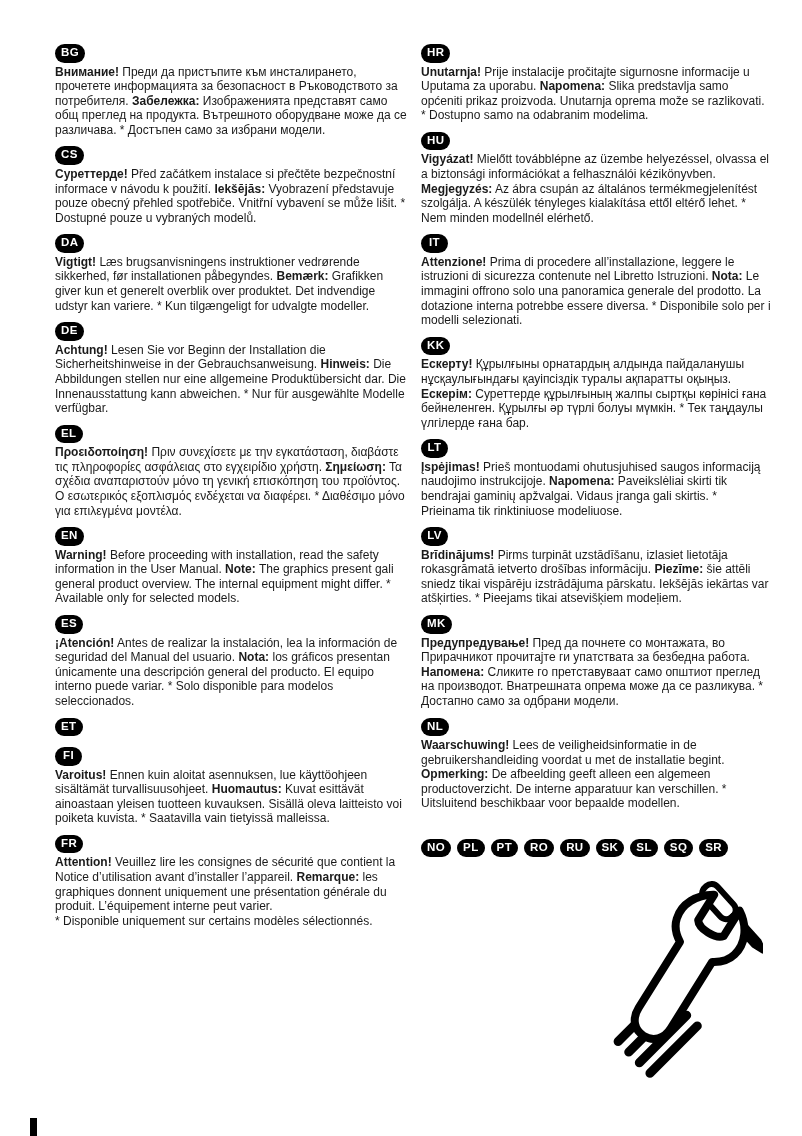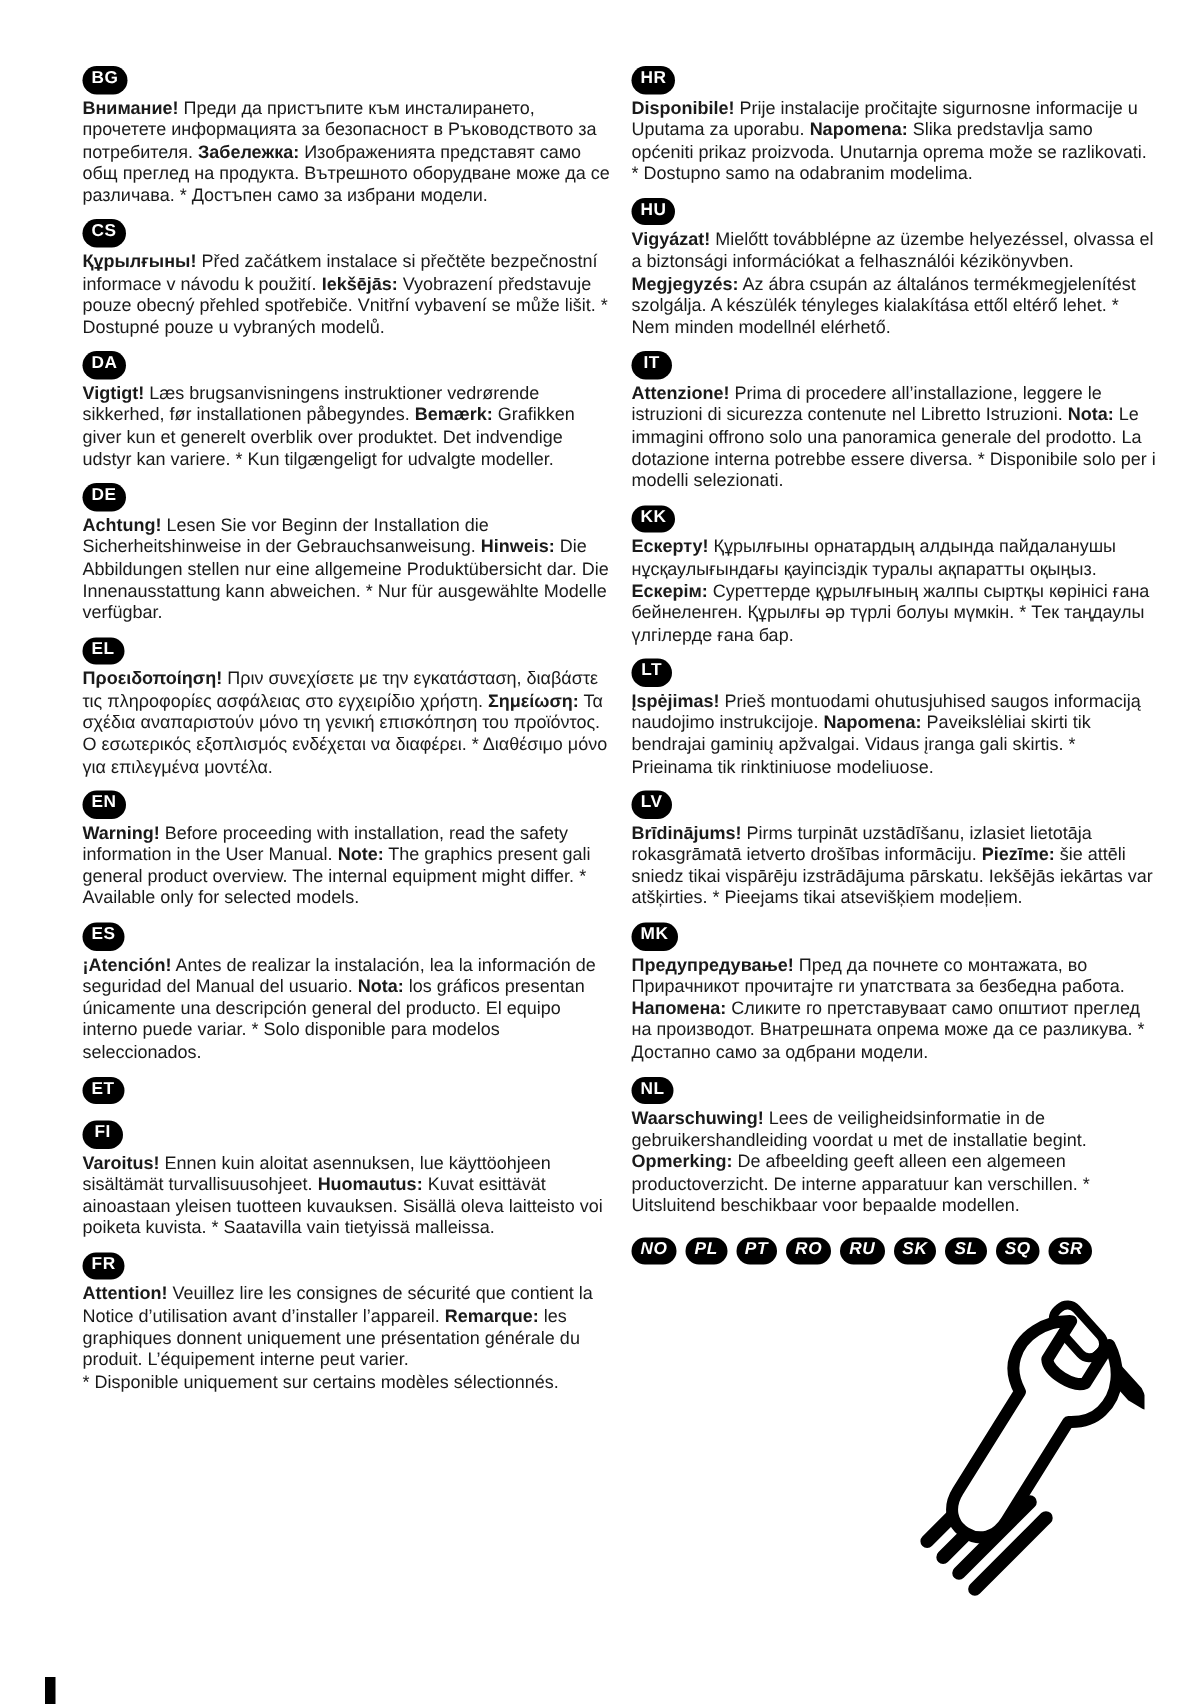--- a/index.html
+++ b/index.html
@@ -35,21 +35,21 @@
     line-height: 1;
     padding: 3px 6px 4px 6px;
     border-radius: 10px;
     min-width: 27px;
     text-align: center;
     letter-spacing: 0.4px;
     margin-bottom: 2px;
   }
   .sec-text { font-size: 12px; line-height: 14.6px; }
   .b { font-weight: bold; text-align: center; }
-  .lang-block { margin-top: 14px; font-style: italic; }
+  .lang-block { margin-top: 28px; }
   .lang-row { display: flex; gap: 6px; align-items: center; margin-bottom: 9px; }
   .lang-row .badge { margin-bottom: 0; }
   .arrow-svg { margin-left: 10px; }
   .tools-wrap { display: flex; justify-content: flex-end; padding-right: 8px; margin-top: 18px; }
   .corner-mark {
     position: absolute;
     left: 30px;
     bottom: 0;
     width: 7px;
     height: 18px;
@@ -57,34 +57,34 @@
   }
 </style>
 </head>
 <body>
 
 <div class="page">
 
   <div class="content">
     <div id="left-col">
         <div class="section"><span class="badge">BG</span><div class="sec-text"><span class="b">Внимание!</span><span> Преди да пристъпите към инсталирането, прочетете информацията за безопасност в Ръководството за потребителя. </span><span class="b">Забележка:</span><span> Изображенията представят само общ преглед на продукта. Вътрешното оборудване може да се различава. * Достъпен само за избрани модели.</span></div></div>
-        <div class="section"><span class="badge">CS</span><div class="sec-text"><span class="b">Құрылғыны!</span><span> Před začátkem instalace si přečtěte bezpečnostní informace v návodu k použití. </span><span class="b">Iekšējās:</span><span> Vyobrazení představuje pouze obecný přehled spotřebiče. Vnitřní vybavení se může lišit. * Dostupné pouze u vybraných modelů.</span></div></div>
+        <div class="section"><span class="badge">CS</span><div class="sec-text"><span class="b">Суреттерде!</span><span> Před začátkem instalace si přečtěte bezpečnostní informace v návodu k použití. </span><span class="b">Iekšējās:</span><span> Vyobrazení představuje pouze obecný přehled spotřebiče. Vnitřní vybavení se může lišit. * Dostupné pouze u vybraných modelů.</span></div></div>
         <div class="section"><span class="badge">DA</span><div class="sec-text"><span class="b">Vigtigt!</span><span> Læs brugsanvisningens instruktioner vedrørende sikkerhed, før installationen påbegyndes. </span><span class="b">Bemærk:</span><span> Grafikken giver kun et generelt overblik over produktet. Det indvendige udstyr kan variere. * Kun tilgængeligt for udvalgte modeller.</span></div></div>
         <div class="section"><span class="badge">DE</span><div class="sec-text"><span class="b">Achtung!</span><span> Lesen Sie vor Beginn der Installation die Sicherheitshinweise in der Gebrauchsanweisung. </span><span class="b">Hinweis:</span><span> Die Abbildungen stellen nur eine allgemeine Produktübersicht dar. Die Innenausstattung kann abweichen. * Nur für ausgewählte Modelle verfügbar.</span></div></div>
         <div class="section"><span class="badge">EL</span><div class="sec-text"><span class="b">Προειδοποίηση!</span><span> Πριν συνεχίσετε με την εγκατάσταση, διαβάστε τις πληροφορίες ασφάλειας στο εγχειρίδιο χρήστη. </span><span class="b">Σημείωση:</span><span> Τα σχέδια αναπαριστούν μόνο τη γενική επισκόπηση του προϊόντος. Ο εσωτερικός εξοπλισμός ενδέχεται να διαφέρει. * Διαθέσιμο μόνο για επιλεγμένα μοντέλα.</span></div></div>
         <div class="section"><span class="badge">EN</span><div class="sec-text"><span class="b">Warning!</span><span> Before proceeding with installation, read the safety information in the User Manual. </span><span class="b">Note:</span><span> The graphics present gali general product overview. The internal equipment might differ. * Available only for selected models.</span></div></div>
         <div class="section"><span class="badge">ES</span><div class="sec-text"><span class="b">¡Atención!</span><span> Antes de realizar la instalación, lea la información de seguridad del Manual del usuario. </span><span class="b">Nota:</span><span> los gráficos presentan únicamente una descripción general del producto. El equipo interno puede variar. * Solo disponible para modelos seleccionados.</span></div></div>
         <div class="section"><span class="badge">ET</span></div>
         <div class="section"><span class="badge">FI</span><div class="sec-text"><span class="b">Varoitus!</span><span> Ennen kuin aloitat asennuksen, lue käyttöohjeen sisältämät turvallisuusohjeet. </span><span class="b">Huomautus:</span><span> Kuvat esittävät ainoastaan yleisen tuotteen kuvauksen. Sisällä oleva laitteisto voi poiketa kuvista. * Saatavilla vain tietyissä malleissa.</span></div></div>
         <div class="section"><span class="badge">FR</span><div class="sec-text"><span class="b">Attention!</span><span> Veuillez lire les consignes de sécurité que contient la Notice d’utilisation avant d’installer l’appareil. </span><span class="b">Remarque:</span><span> les graphiques donnent uniquement une présentation générale du produit. L’équipement interne peut varier.</span><br><span>* Disponible uniquement sur certains modèles sélectionnés.</span></div></div>
       </div>
 
     <div>
       <div id="right-col">
-          <div class="section"><span class="badge">HR</span><div class="sec-text"><span class="b">Disponibile!</span><span> Prije instalacije pročitajte sigurnosne informacije u Uputama za uporabu. </span><span class="b">Napomena:</span><span> Slika predstavlja samo općeniti prikaz proizvoda. Unutarnja oprema može se razlikovati. * Dostupno samo na odabranim modelima.</span></div></div>
+          <div class="section"><span class="badge">HR</span><div class="sec-text"><span class="b">Unutarnja!</span><span> Prije instalacije pročitajte sigurnosne informacije u Uputama za uporabu. </span><span class="b">Napomena:</span><span> Slika predstavlja samo općeniti prikaz proizvoda. Unutarnja oprema može se razlikovati. * Dostupno samo na odabranim modelima.</span></div></div>
           <div class="section"><span class="badge">HU</span><div class="sec-text"><span class="b">Vigyázat!</span><span> Mielőtt továbblépne az üzembe helyezéssel, olvassa el a biztonsági információkat a felhasználói kézikönyvben. </span><span class="b">Megjegyzés:</span><span> Az ábra csupán az általános termékmegjelenítést szolgálja. A készülék tényleges kialakítása ettől eltérő lehet. * Nem minden modellnél elérhető.</span></div></div>
           <div class="section"><span class="badge">IT</span><div class="sec-text"><span class="b">Attenzione!</span><span> Prima di procedere all’installazione, leggere le istruzioni di sicurezza contenute nel Libretto Istruzioni. </span><span class="b">Nota:</span><span> Le immagini offrono solo una panoramica generale del prodotto. La dotazione interna potrebbe essere diversa. * Disponibile solo per i modelli selezionati.</span></div></div>
           <div class="section"><span class="badge">KK</span><div class="sec-text"><span class="b">Ескерту!</span><span> Құрылғыны орнатардың алдында пайдаланушы нұсқаулығындағы қауіпсіздік туралы ақпаратты оқыңыз. </span><span class="b">Ескерім:</span><span> Суреттерде құрылғының жалпы сыртқы көрінісі ғана бейнеленген. Құрылғы әр түрлі болуы мүмкін. * Тек таңдаулы үлгілерде ғана бар.</span></div></div>
           <div class="section"><span class="badge">LT</span><div class="sec-text"><span class="b">Įspėjimas!</span><span> Prieš montuodami ohutusjuhised saugos informaciją naudojimo instrukcijoje. </span><span class="b">Napomena:</span><span> Paveikslėliai skirti tik bendrajai gaminių apžvalgai. Vidaus įranga gali skirtis. * Prieinama tik rinktiniuose modeliuose.</span></div></div>
           <div class="section"><span class="badge">LV</span><div class="sec-text"><span class="b">Brīdinājums!</span><span> Pirms turpināt uzstādīšanu, izlasiet lietotāja rokasgrāmatā ietverto drošības informāciju. </span><span class="b">Piezīme:</span><span> šie attēli sniedz tikai vispārēju izstrādājuma pārskatu. Iekšējās iekārtas var atšķirties. * Pieejams tikai atsevišķiem modeļiem.</span></div></div>
           <div class="section"><span class="badge">MK</span><div class="sec-text"><span class="b">Предупредување!</span><span> Пред да почнете со монтажата, во Прирачникот прочитајте ги упатствата за безбедна работа. </span><span class="b">Напомена:</span><span> Сликите го претставуваат само општиот преглед на производот. Внатрешната опрема може да се разликува. * Достапно само за одбрани модели.</span></div></div>
           <div class="section"><span class="badge">NL</span><div class="sec-text"><span class="b">Waarschuwing!</span><span> Lees de veiligheidsinformatie in de gebruikershandleiding voordat u met de installatie begint. </span><span class="b">Opmerking:</span><span> De afbeelding geeft alleen een algemeen productoverzicht. De interne apparatuur kan verschillen. * Uitsluitend beschikbaar voor bepaalde modellen.</span></div></div>
         </div>
 
       <div class="lang-block">

